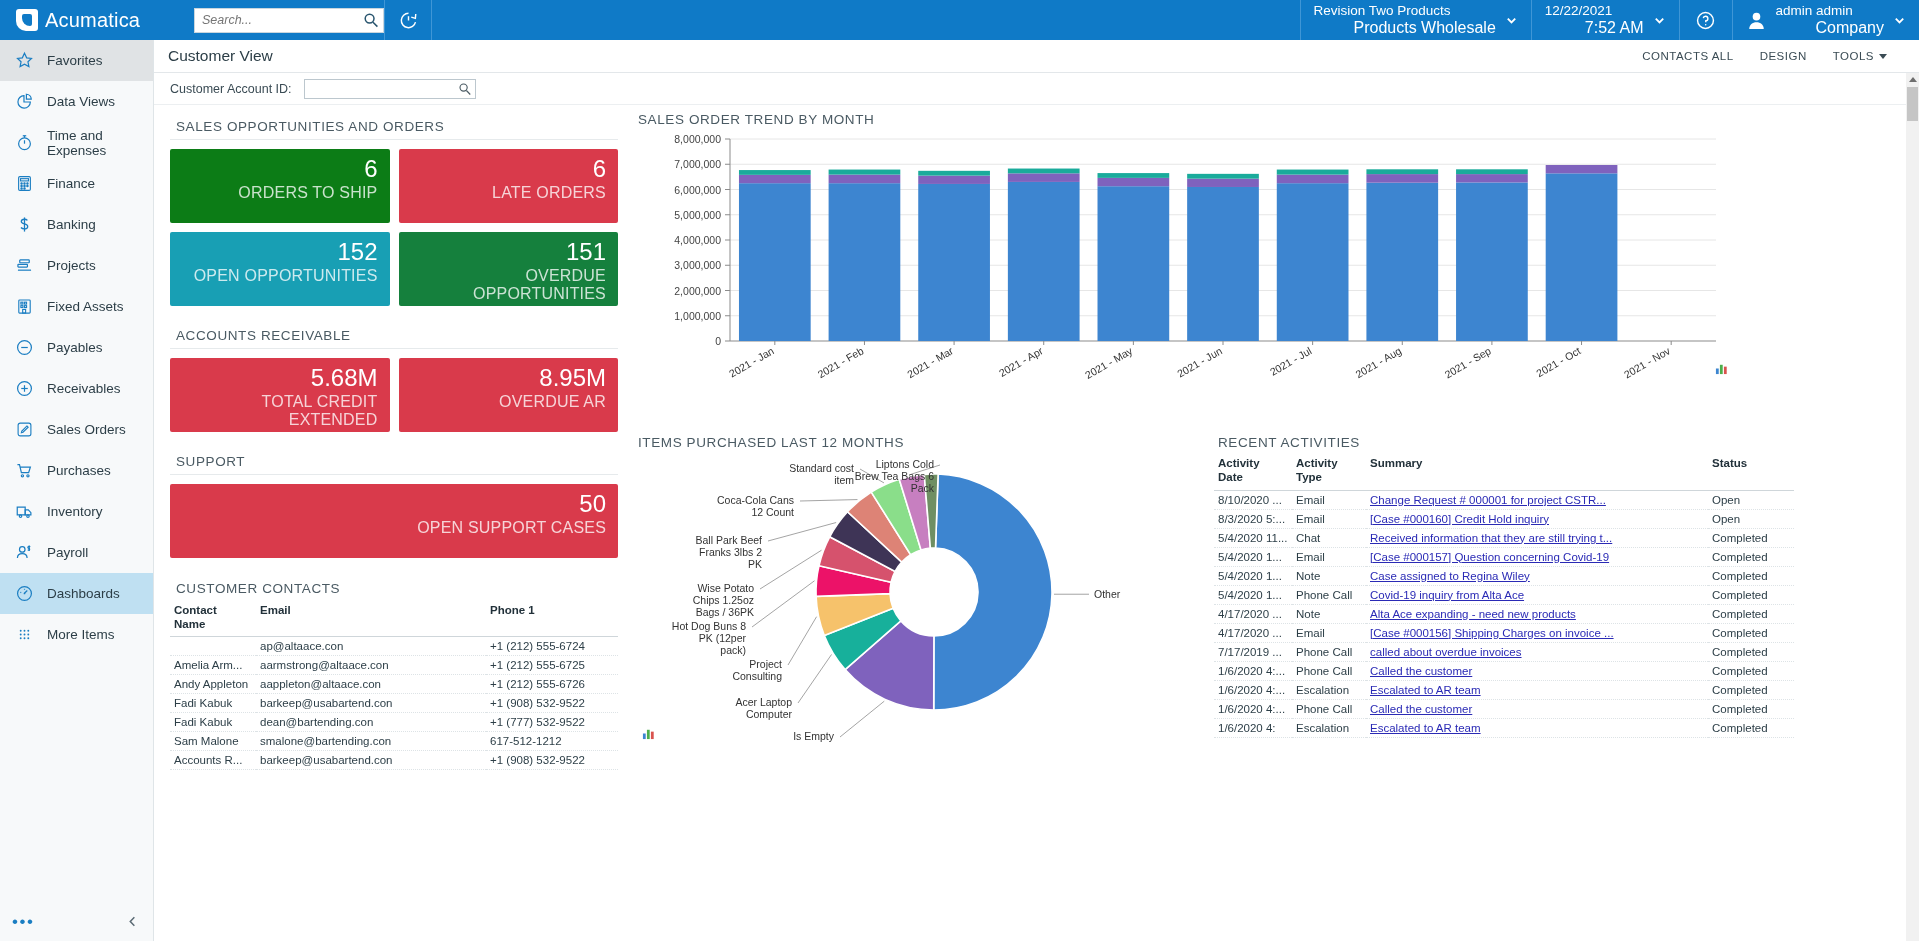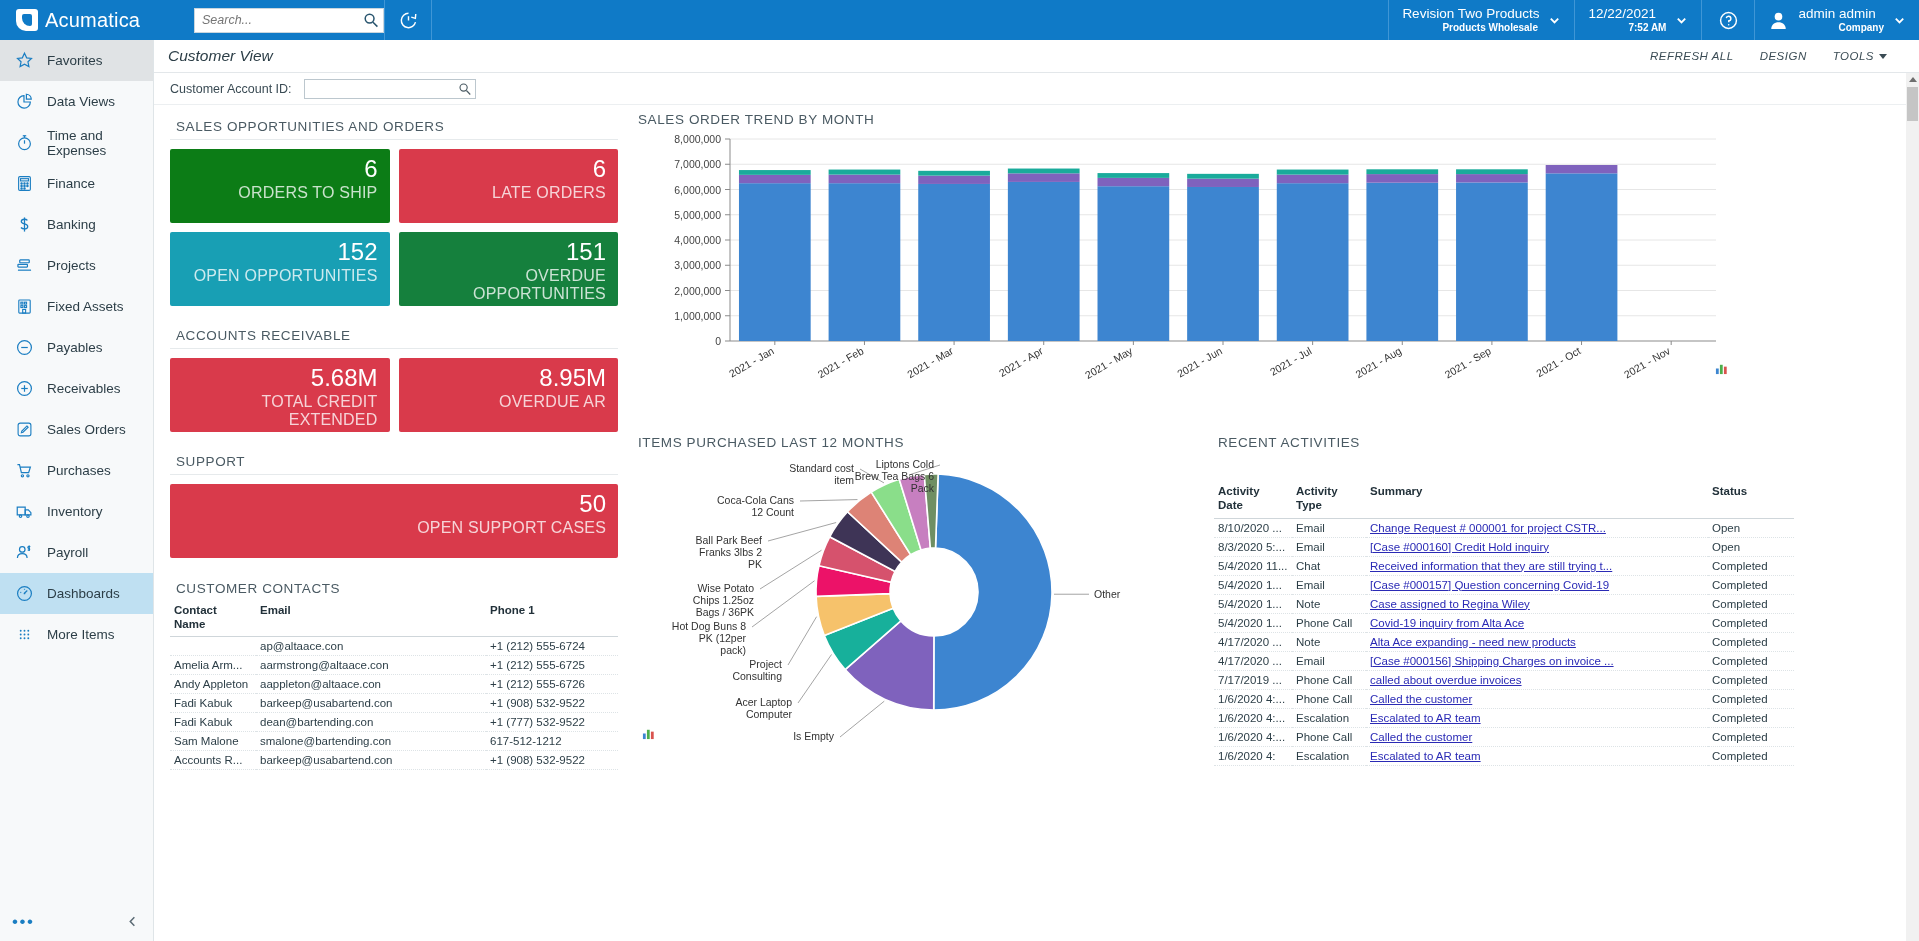--- a/index.html
+++ b/index.html
@@ -37,21 +37,21 @@
   .topbar-sep { width: 1px; height: 40px; background: #3f96d6; }
   #recent-btn {
     width: 46px; height: 40px; display: flex; align-items: center; justify-content: center; cursor: pointer;
   }
   #topbar-spacer { flex: 1 1 auto; height: 40px; }
   .tb-cell {
     height: 40px; display: flex; align-items: center; gap: 9px; padding: 0 13px; cursor: pointer;
   }
   .tb-stack { display: flex; flex-direction: column; justify-content: center; line-height: 1.18; }
   .tb-main { font-size: 13.5px; }
-  .tb-sub { font-size: 10px; font-weight: bold; padding-left: 40px; }
+  .tb-sub { font-size: 16px; font-weight: normal; padding-left: 40px; }
   .chev { width: 13px; height: 13px; flex: none; }
   #help-btn { width: 52px; height: 40px; display: flex; align-items: center; justify-content: center; cursor: pointer; }
   #user-avatar { width: 21px; height: 21px; flex: none; }
 
   
   #sidebar {
     position: absolute; top: 40px; left: 0; width: 154px; height: 901px;
     background: #f7f9fa; border-right: 1px solid #dfe5e8;
     display: flex; flex-direction: column;
   }
@@ -67,21 +67,21 @@
     margin-top: auto; height: 40px; display: flex; align-items: center;
     justify-content: space-between; padding: 0 14px 0 12px;
   }
   .nav-dots { color: #1b7ec2; font-size: 17px; letter-spacing: 1.5px; cursor: pointer; line-height: 1; }
   .nav-collapse { color: #5a6a73; cursor: pointer; display: flex; }
 
   
   #page { position: absolute; top: 40px; left: 154px; width: 1765px; height: 901px; background: #fff; }
   #page-head {
     height: 33px; border-bottom: 1px solid #e3e7ea; display: flex; align-items: center;
-    padding: 0 14px 0 14px; position: relative; font-style: italic;
+    padding: 0 14px 0 14px; position: relative;
   }
   #page-title { font-size: 15.5px; color: #2c3e47; }
   #page-actions { margin-left: auto; display: flex; align-items: center; gap: 26px; padding-right: 18px; }
   .page-action { font-size: 11.5px; color: #3a4b54; letter-spacing: .5px; cursor: pointer; display: flex; align-items: center; gap: 5px; }
   .caret-dn { width: 0; height: 0; border-left: 4px solid transparent; border-right: 4px solid transparent; border-top: 5px solid #3a4b54; }
 
   
   #filter-row { height: 32px; display: flex; align-items: center; padding-left: 16px; border-bottom: 1px solid #eceff1; }
   #filter-label { font-size: 12.5px; color: #3a4b54; margin-right: 12px; }
   #acct-wrap { position: relative; }
@@ -124,21 +124,21 @@
   
   .chart-title { font-size: 13.5px; color: #4a5a63; letter-spacing: .6px; padding: 6px 0 2px 4px; }
   #barchart-box { position: relative; width: 1100px; height: 300px; }
   #donut-box { position: relative; width: 580px; height: 300px; }
   #bottom-row { display: flex; }
   .mini-chart-ico { position: absolute; width: 13px; height: 13px; }
 
   
   #act-wrap { width: 580px; }
   #act-title { font-size: 13.5px; color: #4a5a63; letter-spacing: .6px; padding: 6px 0 6px 4px; }
-  #act-table { width: 100%; border-collapse: collapse; font-size: 11.5px; color: #2c3e47; table-layout: fixed; margin-top: 28px; }
+  #act-table { width: 100%; border-collapse: collapse; font-size: 11.5px; color: #2c3e47; table-layout: fixed; }
   #act-table th {
     text-align: left; font-weight: bold; font-size: 11.5px; color: #22313a;
     padding: 1px 4px 5px 4px; vertical-align: top; line-height: 1.2;
     border-bottom: 1px solid #cfd6da;
   }
   #act-table td {
     padding: 3px 4px; border-bottom: 1px dotted #dde3e6;
     white-space: nowrap; overflow: hidden; text-overflow: ellipsis;
   }
   .at-date { width: 78px; } .at-type { width: 74px; } .at-sum { width: auto; } .at-status { width: 86px; }
@@ -399,21 +399,21 @@
     </span>
   </div>
 </div>
 
 <div id="page">
 
   <div id="page-head">
     <div id="page-title">Customer View</div>
     <div id="page-actions">
       <div class="page-action">
-        <span>REFRESH ALL</span>
+        <span>CONTACTS ALL</span>
       </div>
       <div class="page-action">
         <span>DESIGN</span>
       </div>
       <div class="page-action">
         <span>TOOLS</span>
         <span class="caret-dn"></span>
       </div>
     </div>
   </div>

